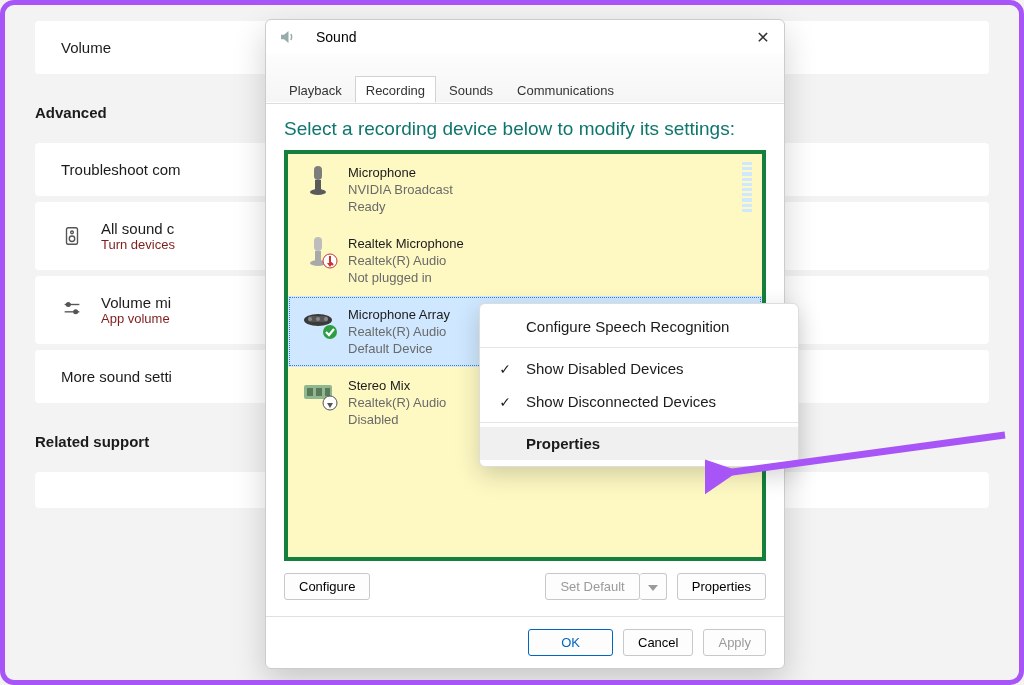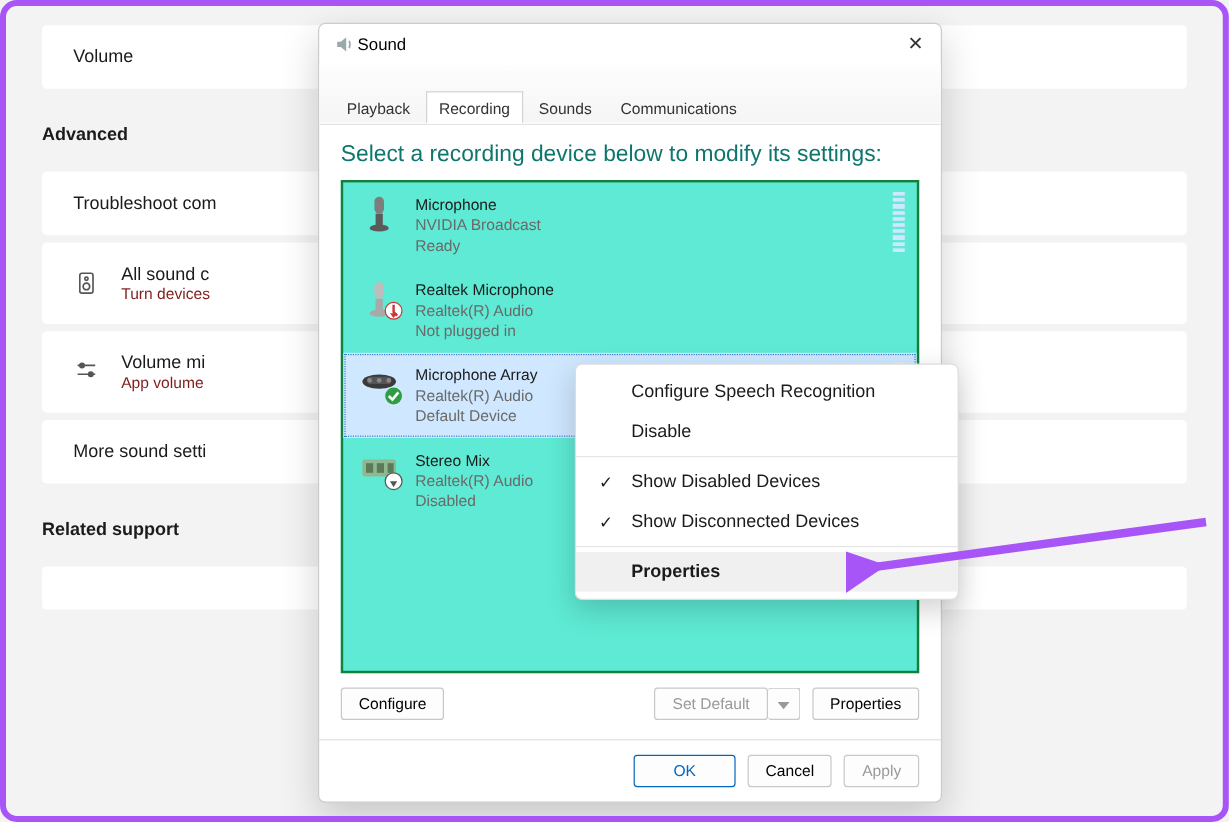--- a/index.html
+++ b/index.html
@@ -3,31 +3,31 @@
 <meta charset="utf-8">
 <style>
   * { box-sizing: border-box; margin: 0; padding: 0; font-family: "Segoe UI", Arial, sans-serif; }
   body { width: 1024px; height: 685px; overflow: hidden; background: #f3f3f3; position: relative; border: 5px solid #a855f7; border-radius: 14px; }
   .bg { position: absolute; inset: 0; padding: 0 0 0 0; }
   .bg-section { padding: 10px 30px 0 30px; }
   .bg-card { background: #fff; border-radius: 4px; padding: 18px 26px; margin: 6px 0; font-size: 15px; color: #1b1b1b; display:flex; align-items:center; gap:18px; }
   .bg-head { font-size: 15px; font-weight:600; padding: 24px 30px 6px 30px; color:#1b1b1b; background:transparent; display:block; }
   .sub { color:#7f1d1d; font-size:13px; }
   .dialog { position: absolute; left: 260px; top: 14px; width: 520px; height: 650px; background: #fff; border: 1px solid #ccc; border-radius: 6px; box-shadow: 0 12px 32px rgba(0,0,0,0.18); display:flex; flex-direction:column; }
-  .titlebar { display:flex; align-items:center; padding: 8px 12px; gap:2px; }
+  .titlebar { display:flex; align-items:center; padding: 8px 12px; gap:20px; }
   .titlebar .icon { width:18px; height:18px; }
   .titlebar .t { font-size:14px; flex:1; }
   .close { width:18px; height:18px; display:flex; align-items:center; justify-content:center; cursor:pointer; font-size:16px; color:#333; }
   .tabs { display:flex; padding: 0 12px; gap:2px; border-bottom:1px solid #fff; }
   .tab { padding: 6px 10px 4px 10px; font-size:13px; color:#333; cursor:pointer; border:1px solid transparent; border-bottom:none; position:relative; top:1px;margin-top:15px; }
   .tab.active { background:#fff; border-color:#d3d3d3; border-bottom:1px solid #fff;text-align:center; }
   .tabrow { background: linear-gradient(#fdfdfd,#f5f5f5); border-bottom:1px solid #ddd; padding-top:6px; }
   .body { padding: 10px 18px 10px 18px; flex:1; display:flex; flex-direction:column; }
   .hint { font-size:19px; color:#0f766e; padding: 4px 0 10px 0; }
-  .listbox { border:2px solid #15803d; flex:1; background:#5eead4; overflow:hidden; }
+  .listbox { border:4px solid #15803d; flex:1; background:#fef9c3; overflow:hidden; }
   .dev { display:flex; gap:12px; padding:10px 12px; position:relative; }
   .dev .ic { width:36px; height:32px; position:relative; }
   .dev .txt { font-size:13px; line-height:17px; }
   .dev .name { color:#1b1b1b; }
   .dev .l2,.dev .l3 { color:#6a6a6a; }
   .dev.selected { background:#cfe8ff; outline:1px dotted #3a7bd5; outline-offset:-2px; }
   .meter { position:absolute; right:10px; top:8px; width:10px; height:50px; display:flex; flex-direction:column-reverse; gap:2px; }
   .meter div { flex:1; background:#cfe8ff; }
   .meter.dim div { background:#e9e9e9; }
   .dev .overlay { position:absolute; bottom:-2px; right:-2px; width:16px; height:16px; }
@@ -235,24 +235,20 @@
     <button class="btn">Cancel</button>
     <button class="btn disabled">Apply</button>
   </div>
 </div>
 
 <div class="ctxmenu">
   <div class="mi">
       <span class="chk"></span>
       <span>Configure Speech Recognition</span>
     </div>
-  <div class="mi">
-      <span class="chk"></span>
-      <span>Disable</span>
-    </div>
   <div class="sep"></div>
   <div class="mi">
       <span class="chk">✓</span>
       <span>Show Disabled Devices</span>
     </div>
   <div class="mi">
       <span class="chk">✓</span>
       <span>Show Disconnected Devices</span>
     </div>
   <div class="sep"></div>

